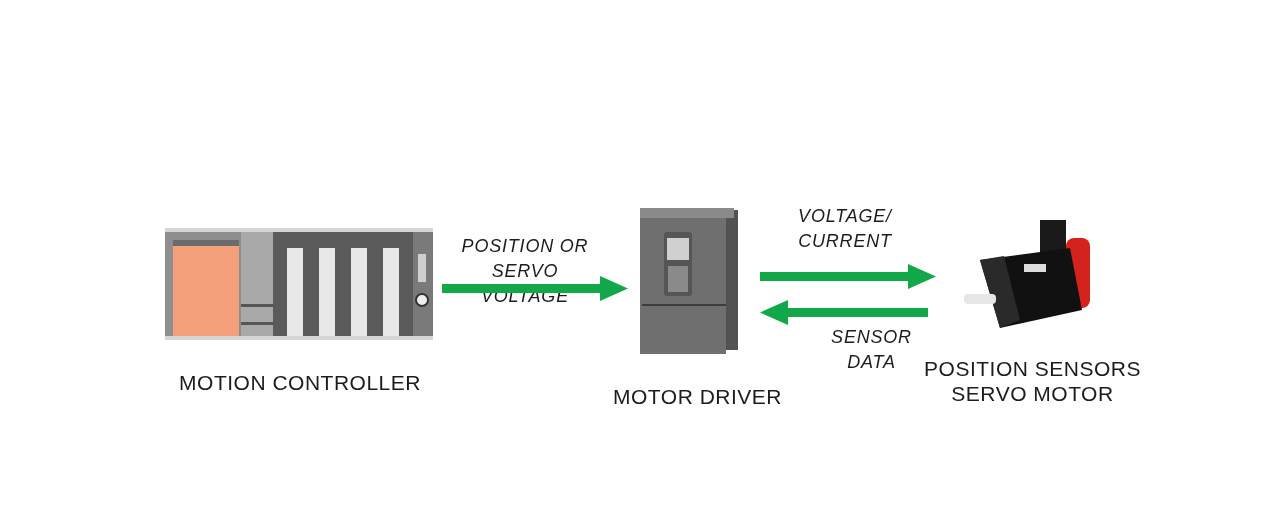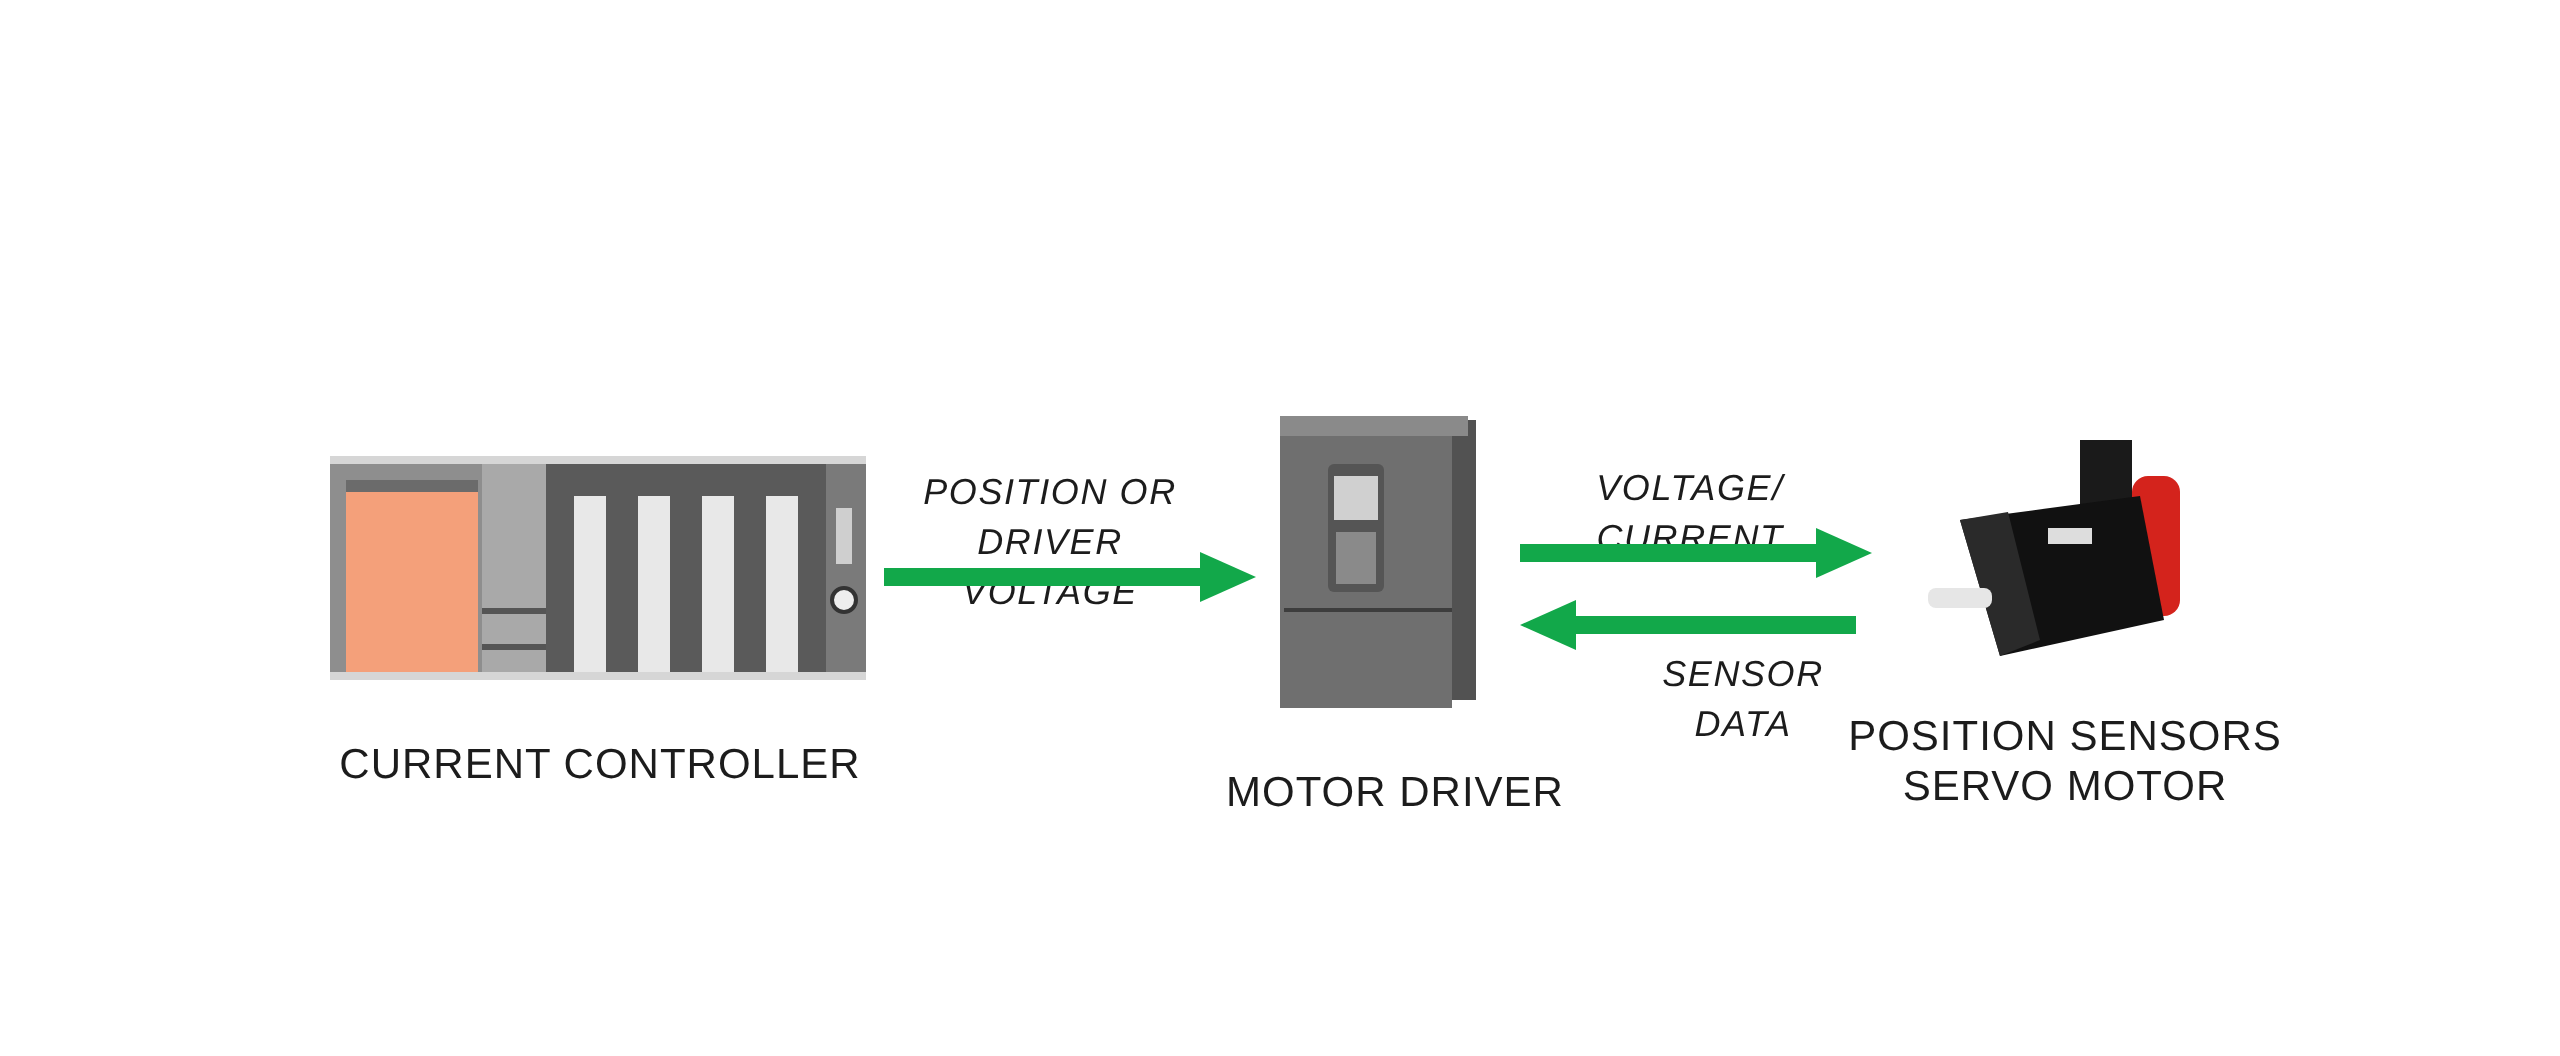--- a/index.html
+++ b/index.html
@@ -22,44 +22,44 @@
   <rect x="76" y="94" width="32" height="3" fill="#555"></rect>
   <rect x="108" y="4" width="140" height="104" fill="#5a5a5a"></rect>
   <rect x="122" y="20" width="16" height="88" fill="#e8e8e8"></rect>
   <rect x="154" y="20" width="16" height="88" fill="#e8e8e8"></rect>
   <rect x="186" y="20" width="16" height="88" fill="#e8e8e8"></rect>
   <rect x="218" y="20" width="16" height="88" fill="#e8e8e8"></rect>
   <rect x="248" y="4" width="20" height="104" fill="#7a7a7a"></rect>
   <rect x="253" y="26" width="8" height="28" fill="#cfcfcf"></rect>
   <circle cx="257" cy="72" r="6" fill="#eee" stroke="#333" stroke-width="2"></circle>
 </svg>
-<div class="abs label" style="left:150px;top:370px;width:300px;">CURRENT CONTROLLER</div>
+<div class="abs label" style="left:150px;top:370px;width:300px;">MOTION CONTROLLER</div>
 
 <div class="abs italic" style="left:430px;top:202px;width:190px;margin-top:32px;">
   <div>POSITION OR</div>
-  <div>DRIVER</div>
+  <div>SERVO</div>
   <div>VOLTAGE</div>
 </div>
 <svg style="left:442px;top:276px;" width="190" height="26">
   <rect x="0" y="8" width="160" height="9" fill="#12a84a"></rect>
   <polygon points="158,0 186,12.5 158,25" fill="#12a84a"></polygon>
 </svg>
 
 <svg style="left:640px;top:208px;" width="100" height="148">
   <rect x="0" y="8" width="86" height="138" fill="#6f6f6f"></rect>
   <rect x="86" y="2" width="12" height="140" fill="#525252"></rect>
   <rect x="0" y="0" width="94" height="10" fill="#8a8a8a"></rect>
   <rect x="2" y="96" width="84" height="2" fill="#3d3d3d"></rect>
   <rect x="24" y="24" width="28" height="64" rx="3" fill="#555"></rect>
   <rect x="27" y="30" width="22" height="22" fill="#d0d0d0"></rect>
   <rect x="28" y="58" width="20" height="26" fill="#8a8a8a"></rect>
 </svg>
 <div class="abs label" style="left:580px;top:384px;width:235px;">MOTOR DRIVER</div>
 
-<div class="abs italic" style="left:760px;top:232px;width:170px;">
+<div class="abs italic" style="left:760px;top:204px;width:170px;">
   <div>VOLTAGE/</div>
   <div>CURRENT</div>
 </div>
 <svg style="left:760px;top:264px;" width="180" height="26">
   <rect x="0" y="8" width="150" height="9" fill="#12a84a"></rect>
   <polygon points="148,0 176,12.5 148,25" fill="#12a84a"></polygon>
 </svg>
 
 <svg style="left:760px;top:300px;" width="170" height="26">
   <rect x="24" y="8" width="144" height="9" fill="#12a84a"></rect>

